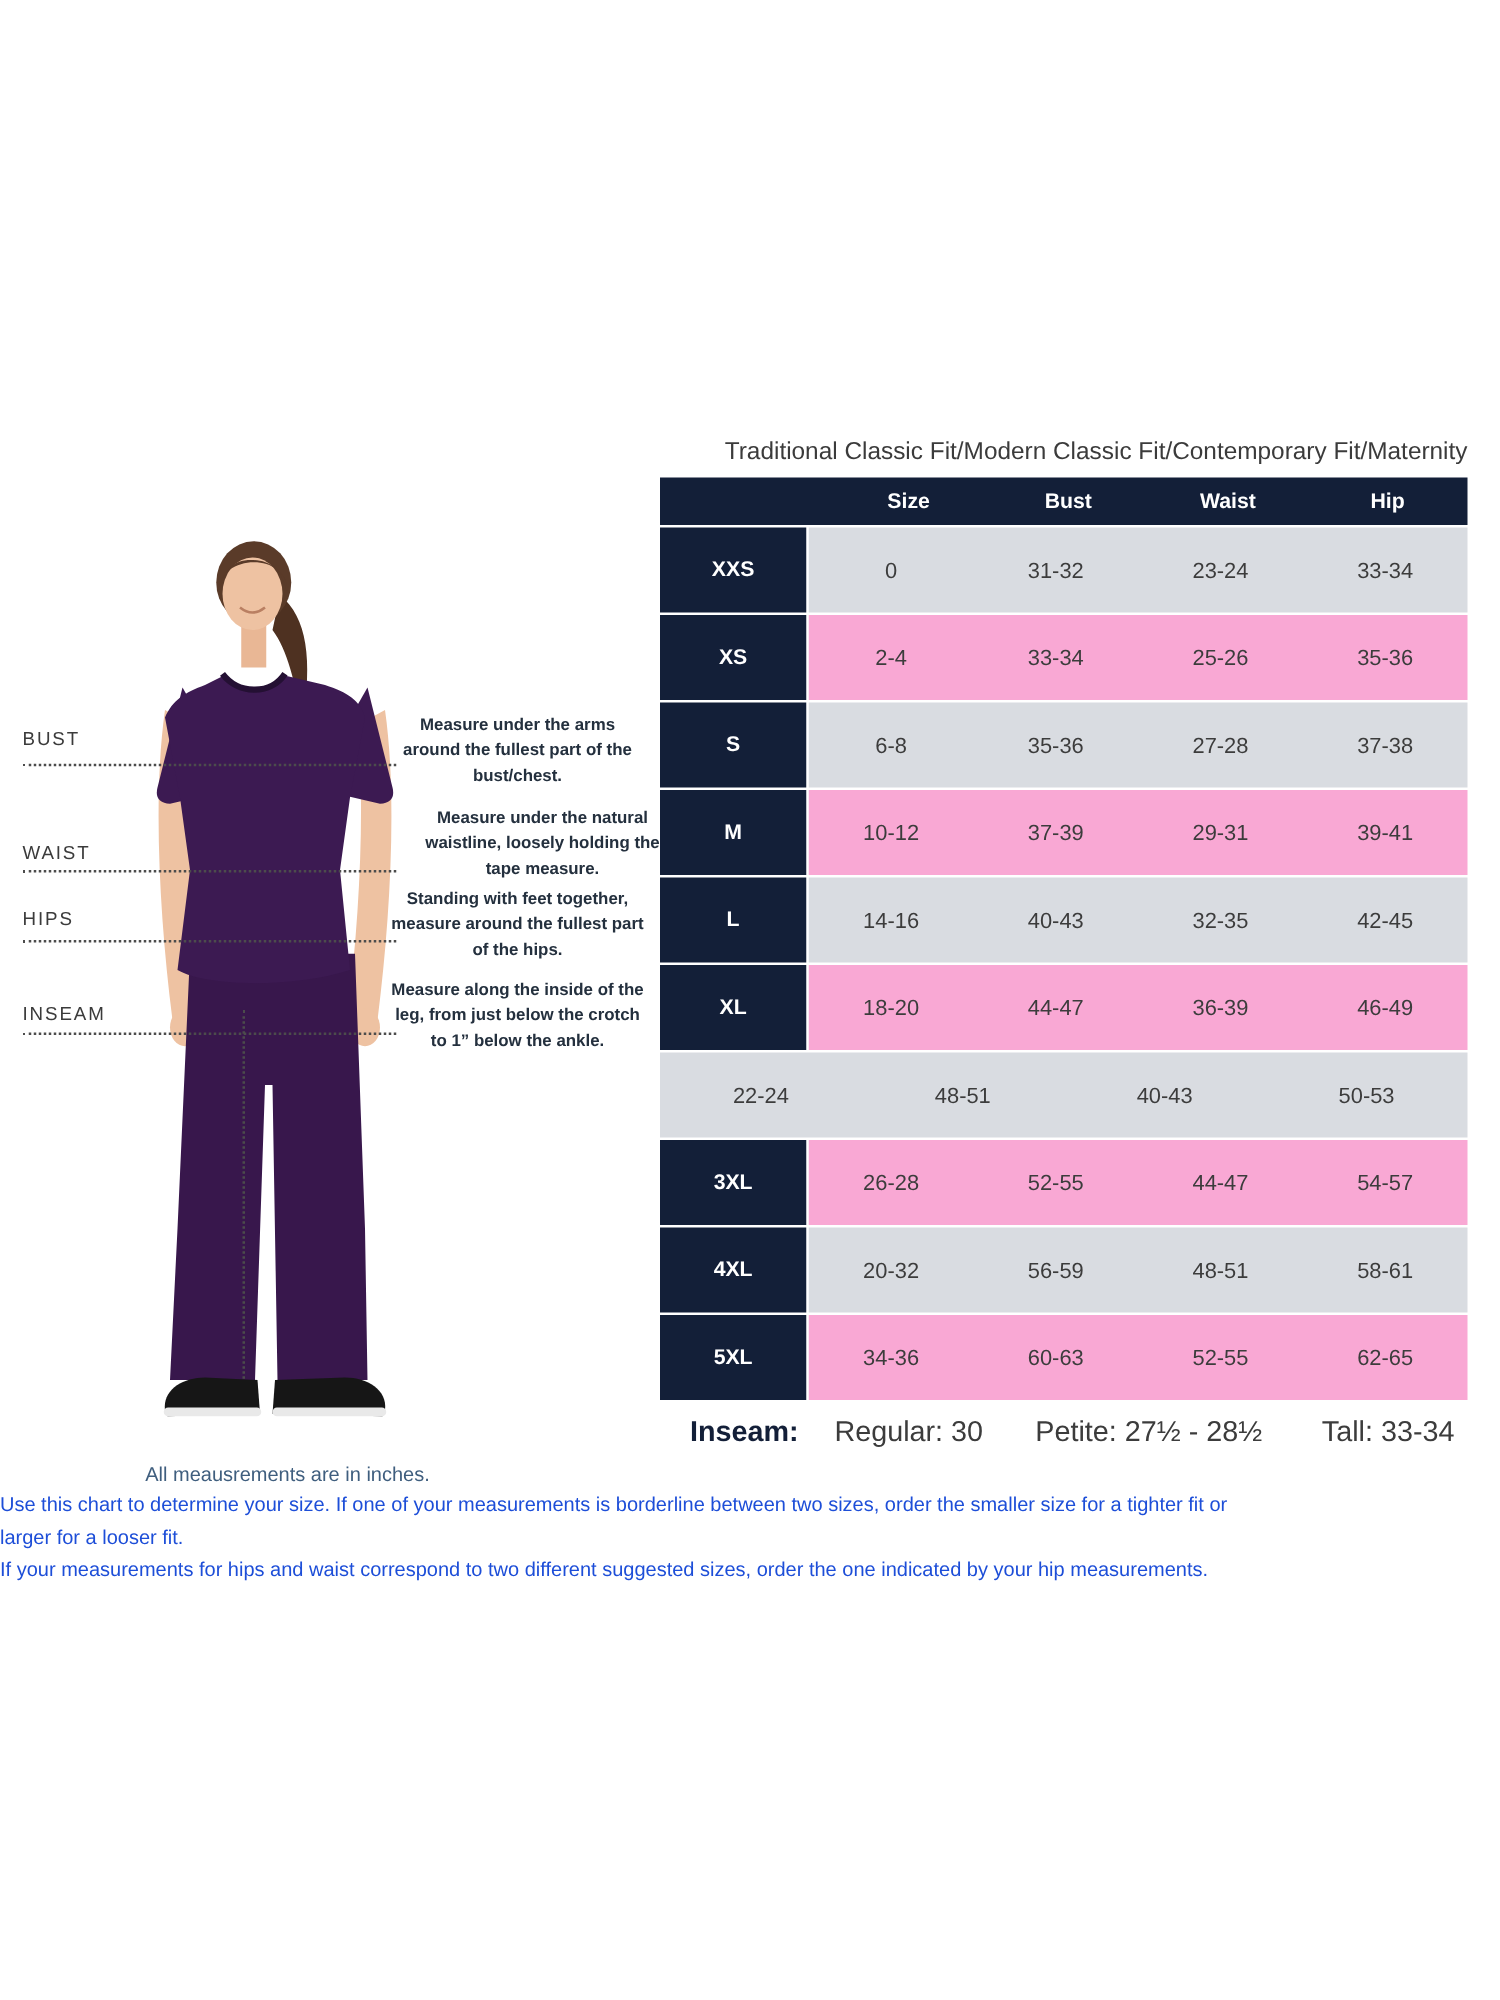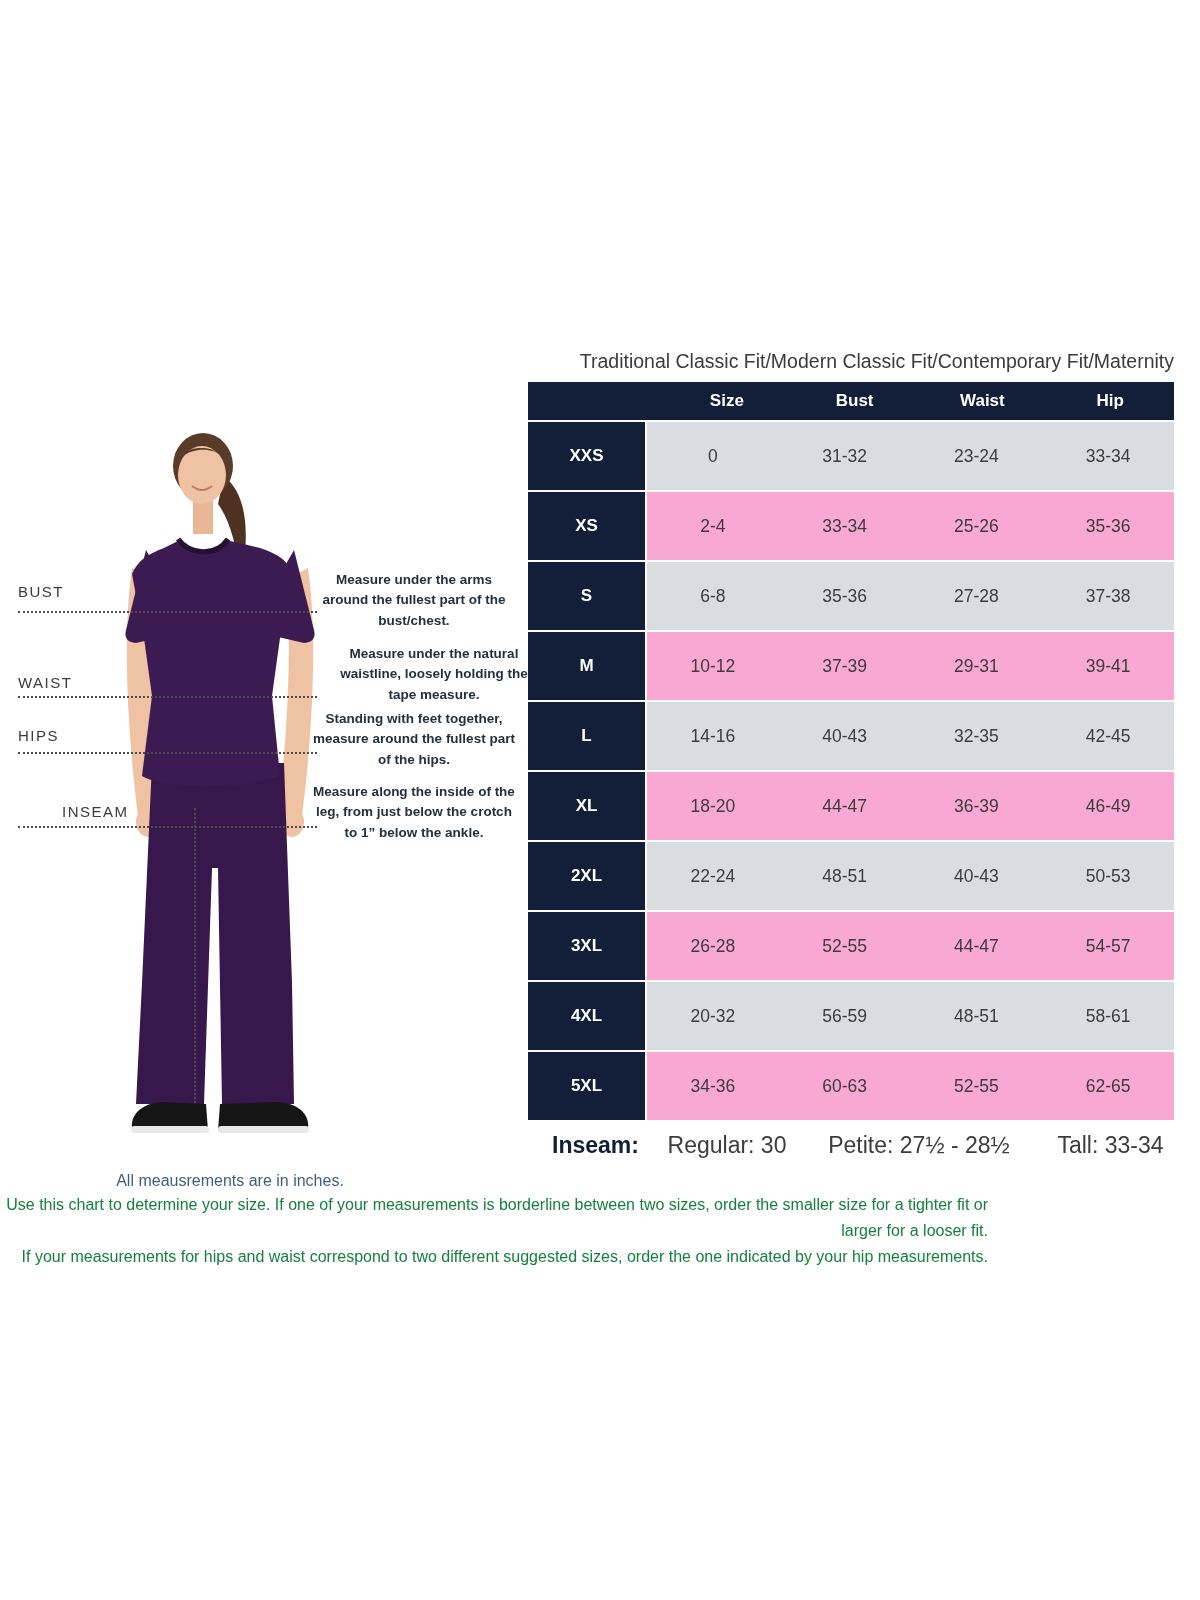--- a/index.html
+++ b/index.html
@@ -36,22 +36,22 @@
   .tbl-body .tbl-row:nth-child(odd) .vals { background:#d9dce1; }
   .tbl-row .vals span { display:flex; align-items:center; justify-content:center;
                         font-size:17.5px; color:#3c3c3c; }
 
   .inseam-row { position:absolute; left:528px; top:1132px; width:646px; display:grid;
                 grid-template-columns:135px 128px 256px 127px; font-size:23px; color:#3c3c3c; }
   .inseam-row span { text-align:center; }
   .inseam-row .inseam-lbl { font-weight:bold; color:#131f38; }
 
   
-  .footer-note { position:absolute; left:0; top:1192px; width:988px; text-align:right;
-                 font-size:16px; line-height:26px; color:#15803d; }
+  .footer-note { position:absolute; left:0; top:1192px; width:988px; text-align:left;
+                 font-size:16px; line-height:26px; color:#1d4ed8; }
 </style>
 </head>
 <body>
 
 <div class="page">
 
   <svg class="model-svg" viewBox="0 0 200 725" xmlns="http://www.w3.org/2000/svg">
 
     <path d="M104 48 C 126 66, 130 100, 122 150 C 116 118, 110 92, 98 76 Z" fill="#4e3121"></path>
 
@@ -88,21 +88,21 @@
 
   <div class="meas-label" style="top:583px;">BUST</div>
   <div class="meas-line" style="top:611px;"></div>
 
   <div class="meas-label" style="top:674px;">WAIST</div>
   <div class="meas-line" style="top:696px;"></div>
 
   <div class="meas-label" style="top:727px;">HIPS</div>
   <div class="meas-line" style="top:752px;"></div>
 
-  <div class="meas-label" style="top:803px;margin-left:44px;">INSEAM</div>
+  <div class="meas-label" style="top:803px;">INSEAM</div>
   <div class="meas-line" style="top:826px;"></div>
 
   <div class="inseam-vline"></div>
 
   <div class="instruction" style="top:570px;">Measure under the arms around the fullest part of the bust/chest.</div>
   <div class="instruction" style="top:644px;margin-left:20px;">Measure under the natural waistline, loosely holding the tape measure.</div>
   <div class="instruction" style="top:709px;">Standing with feet together, measure around the fullest part of the hips.</div>
   <div class="instruction" style="top:782px;">Measure along the inside of the leg, from just below the crotch to 1” below the ankle.</div>
 
   <div class="figure-caption">All meausrements are in inches.</div>
@@ -167,21 +167,20 @@
       <div class="tbl-row">
         <div class="lbl">XL</div>
         <div class="vals">
           <span>18-20</span>
           <span>44-47</span>
           <span>36-39</span>
           <span>46-49</span>
         </div>
       </div>
       <div class="tbl-row">
-        <div class="lbl">2XL</div>
         <div class="vals">
           <span>22-24</span>
           <span>48-51</span>
           <span>40-43</span>
           <span>50-53</span>
         </div>
       </div>
       <div class="tbl-row">
         <div class="lbl">3XL</div>
         <div class="vals">

